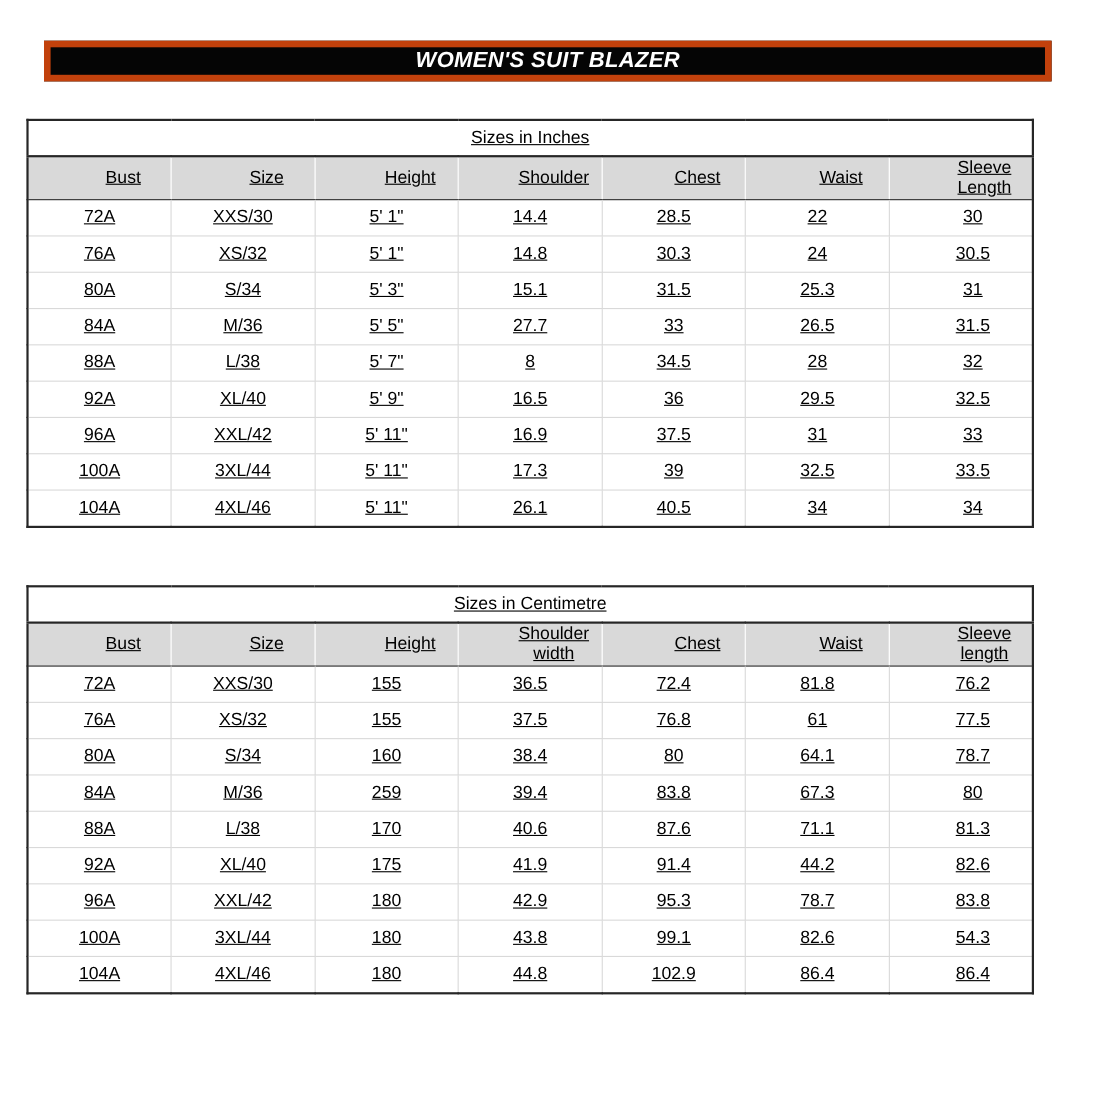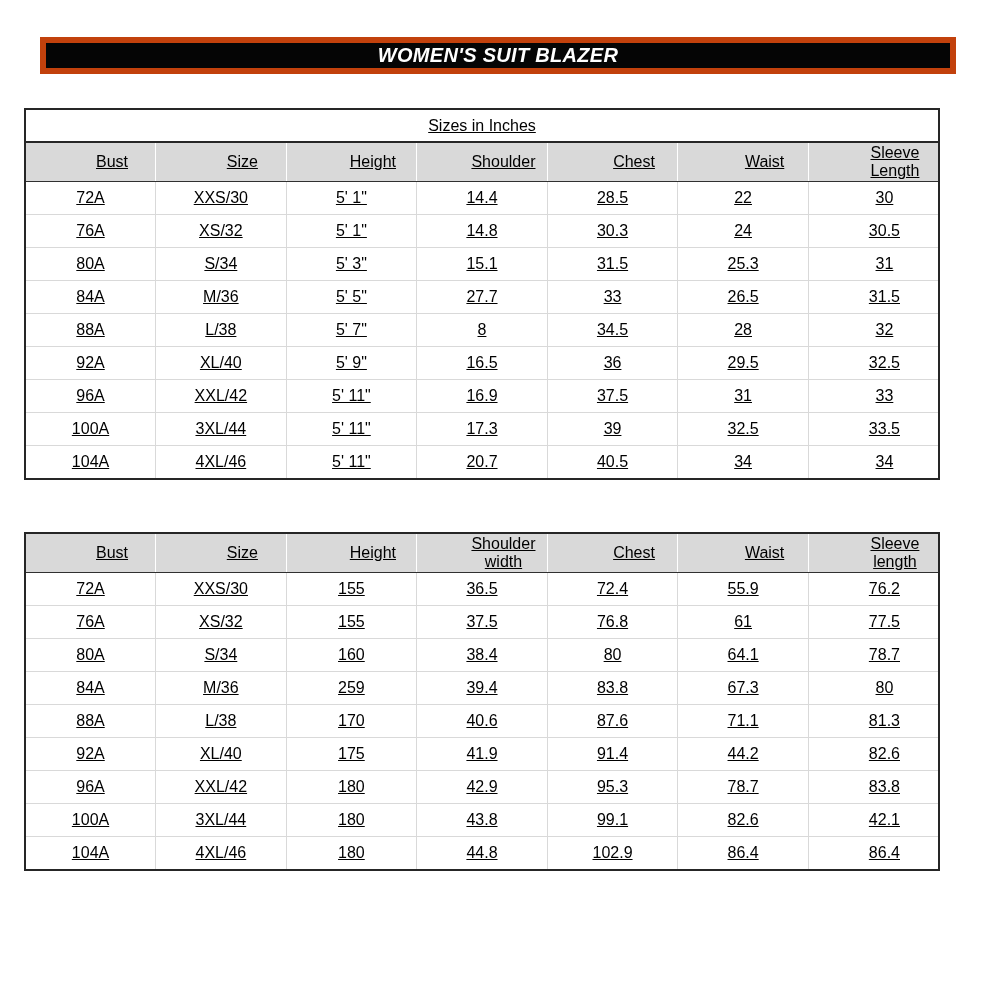--- a/index.html
+++ b/index.html
@@ -171,50 +171,53 @@
           <td>5' 11"</td>
           <td>17.3</td>
           <td>39</td>
           <td>32.5</td>
           <td>33.5</td>
         </tr>
         <tr>
           <td>104A</td>
           <td>4XL/46</td>
           <td>5' 11"</td>
-          <td>20.7</td>
+          <td>26.1</td>
           <td>40.5</td>
           <td>34</td>
           <td>34</td>
         </tr>
       </tbody>
   </table>
 </div>
 
 <div class="table-block second">
   <table class="size-table">
     <thead>
+      <tr>
+        <td class="title-cell" colspan="7">Sizes in Centimetre</td>
+      </tr>
       <tr class="head-row">
           <th>Bust</th>
           <th>Size</th>
           <th>Height</th>
           <th>Shoulder width</th>
           <th>Chest</th>
           <th>Waist</th>
           <th>Sleeve length</th>
         </tr>
     </thead>
     <tbody>
         <tr>
           <td>72A</td>
           <td>XXS/30</td>
           <td>155</td>
           <td>36.5</td>
           <td>72.4</td>
-          <td>55.9</td>
+          <td>81.8</td>
           <td>76.2</td>
         </tr>
         <tr>
           <td>76A</td>
           <td>XS/32</td>
           <td>155</td>
           <td>37.5</td>
           <td>76.8</td>
           <td>61</td>
           <td>77.5</td>
@@ -264,21 +267,21 @@
           <td>78.7</td>
           <td>83.8</td>
         </tr>
         <tr>
           <td>100A</td>
           <td>3XL/44</td>
           <td>180</td>
           <td>43.8</td>
           <td>99.1</td>
           <td>82.6</td>
-          <td>42.1</td>
+          <td>54.3</td>
         </tr>
         <tr>
           <td>104A</td>
           <td>4XL/46</td>
           <td>180</td>
           <td>44.8</td>
           <td>102.9</td>
           <td>86.4</td>
           <td>86.4</td>
         </tr>

